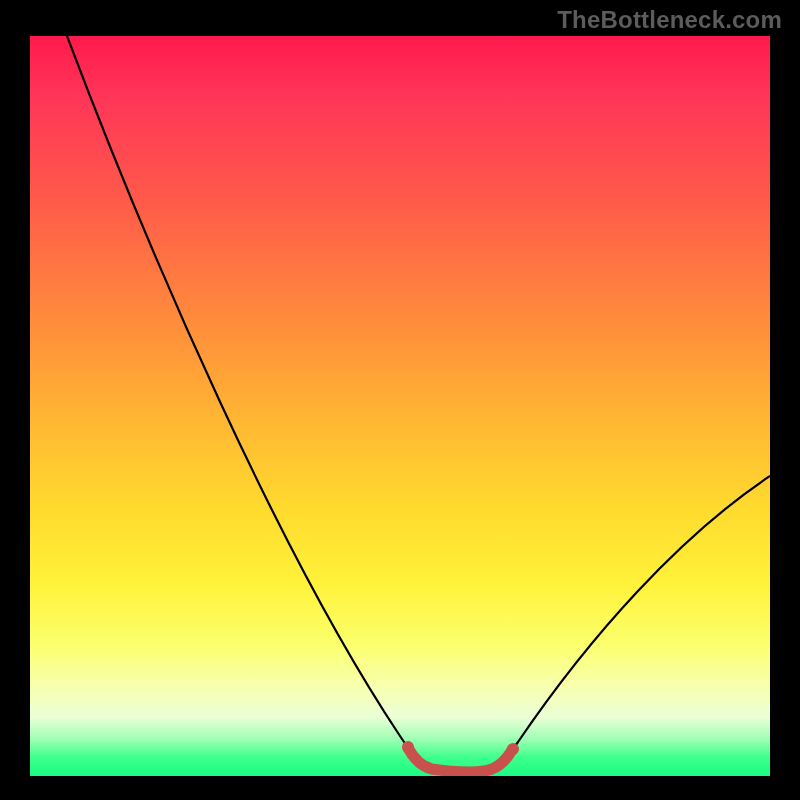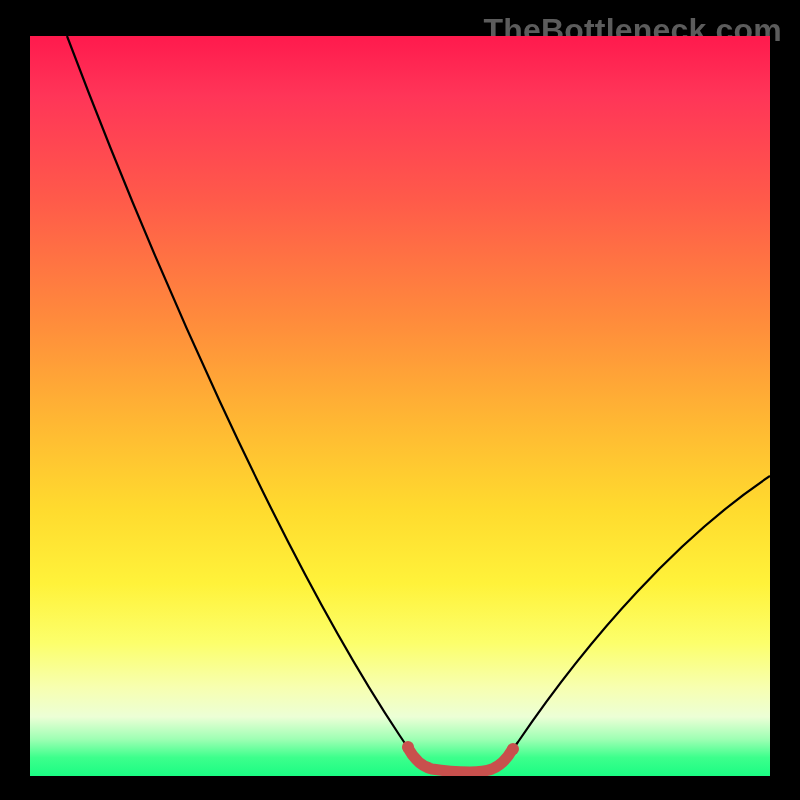--- a/index.html
+++ b/index.html
@@ -11,24 +11,24 @@
     overflow: hidden;
   }
   .container {
     position: relative;
     width: 800px;
     height: 800px;
     background: #000000;
   }
   .watermark {
     position: absolute;
-    top: 12px;
+    top: 6px;
     right: 18px;
     font-family: Arial, Helvetica, sans-serif;
-    font-size: 32px;
+    font-size: 24px;
     font-weight: 600;
     color: #5c5c5c;
     letter-spacing: 0.2px;
     user-select: none;
     text-align: right;
   }
   .plot-area {
     position: absolute;
     left: 30px;
     top: 36px;

